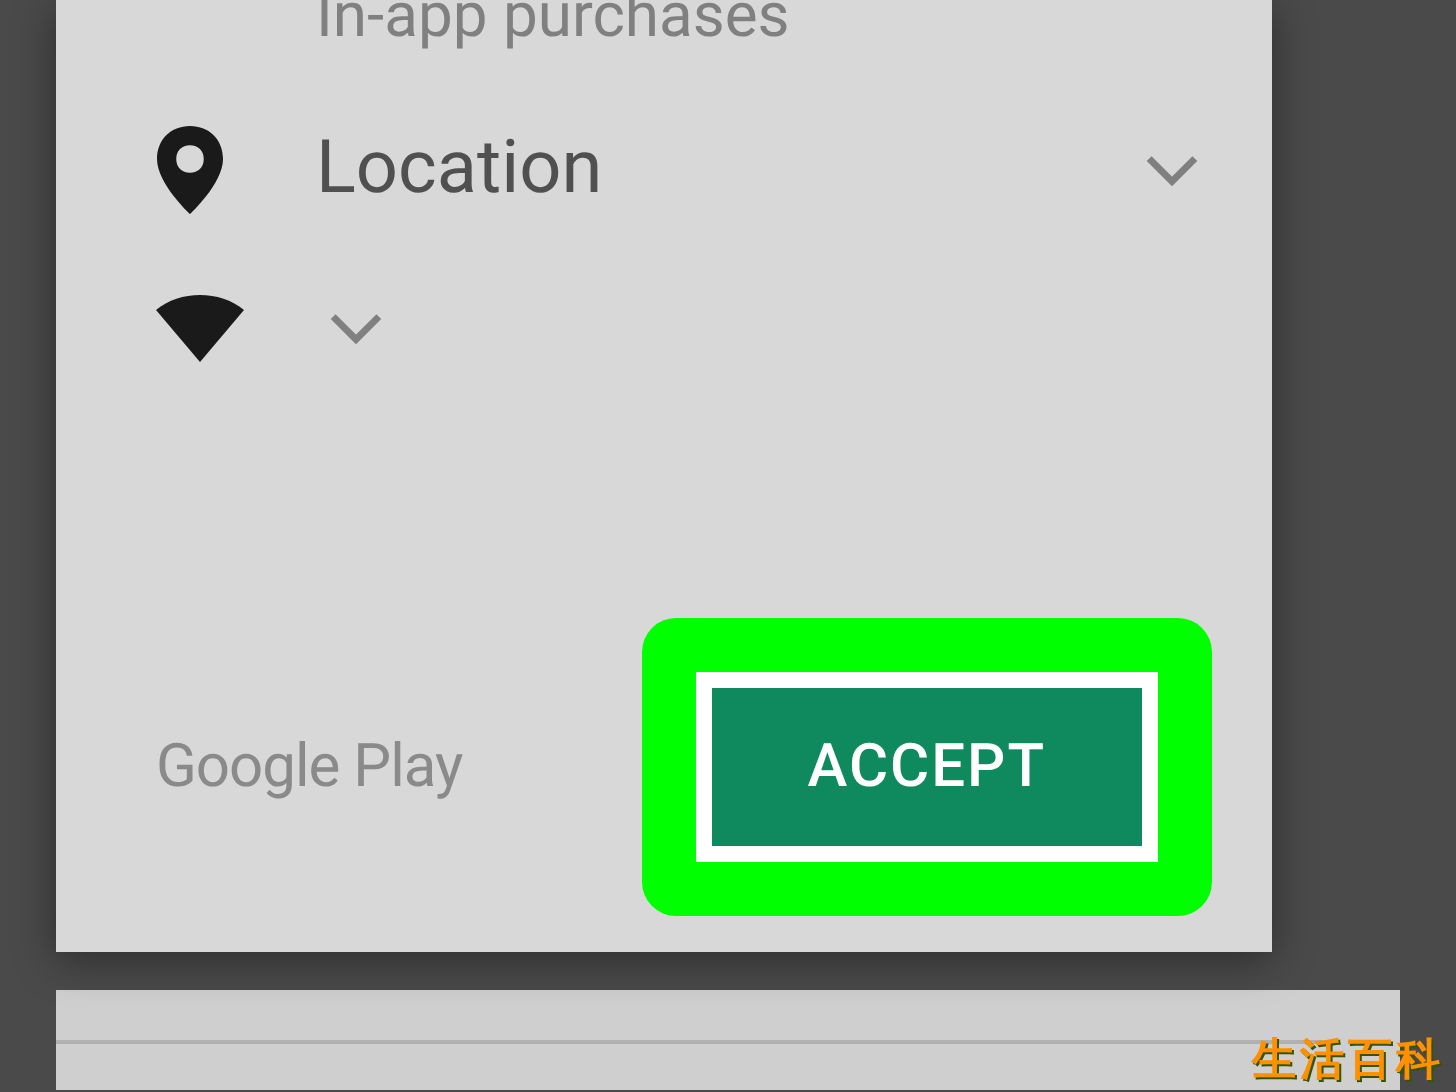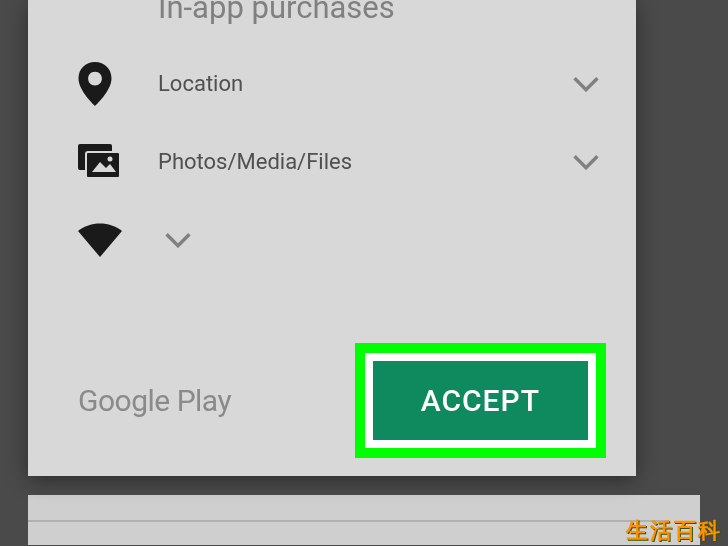--- a/index.html
+++ b/index.html
@@ -43,21 +43,21 @@
     }
     .icon-wrap {
       width: 80px;
       display: flex;
       justify-content: flex-start;
       align-items: center;
       flex-shrink: 0;
     }
     .permission-label {
       flex: 1;
-      font-size: 22px;
+      font-size: 37px;
       color: #505050;
       line-height: 1.3;
       padding-right: 10px;
     }
     .permission-row.first .permission-label {
       color: #808080;
       font-size: 31px;
       margin-top: -12px;
     }
     .chevron {
@@ -78,22 +78,23 @@
       font-size: 30px;
       color: #8a8a8a;
       letter-spacing: -0.5px;
       text-align: right;
     }
     .brand .g {
       font-weight: 400;
     }
     .accept-highlight {
       background: #00ff00;
-      padding: 10px;
+      padding: 27px;
       display: inline-block;
+      border-radius: 17px;
     }
     .accept-inner {
       background: #ffffff;
       padding: 8px;
     }
     .accept-button {
       background: #0f8a5f;
       color: #ffffff;
       border: none;
       font-size: 30px;
@@ -162,36 +163,20 @@
         </svg>
       </div>
       <div class="permission-label">Location</div>
       <div class="chevron">
         <svg width="28" height="16" viewBox="0 0 24 14">
           <path d="M2 2 L12 12 L22 2" stroke="#808080" stroke-width="3" fill="none"></path>
         </svg>
       </div>
     </div>
 
-    <div class="permission-row">
-      <div class="icon-wrap">
-        <svg width="44" height="36" viewBox="0 0 44 36">
-          <rect x="0" y="0" width="34" height="26" rx="2" fill="#1a1a1a"></rect>
-          <rect x="8" y="8" width="34" height="26" rx="2" fill="#1a1a1a" stroke="#d8d8d8" stroke-width="2"></rect>
-          <polygon points="14,28 22,18 28,24 32,20 38,28" fill="#d8d8d8"></polygon>
-          <circle cx="32" cy="15" r="2.5" fill="#d8d8d8"></circle>
-        </svg>
-      </div>
-      <div class="permission-label">Photos/Media/Files</div>
-      <div class="chevron">
-        <svg width="28" height="16" viewBox="0 0 24 14">
-          <path d="M2 2 L12 12 L22 2" stroke="#808080" stroke-width="3" fill="none"></path>
-        </svg>
-      </div>
-    </div>
 
     <div class="permission-row">
       <div class="icon-wrap">
         <svg width="44" height="34" viewBox="0 0 44 34">
           <path d="M22 34 L0 8 C12 -2 32 -2 44 8 Z" fill="#1a1a1a"></path>
         </svg>
       </div>
       <div class="chevron">
         <svg width="28" height="16" viewBox="0 0 24 14">
           <path d="M2 2 L12 12 L22 2" stroke="#808080" stroke-width="3" fill="none"></path>

